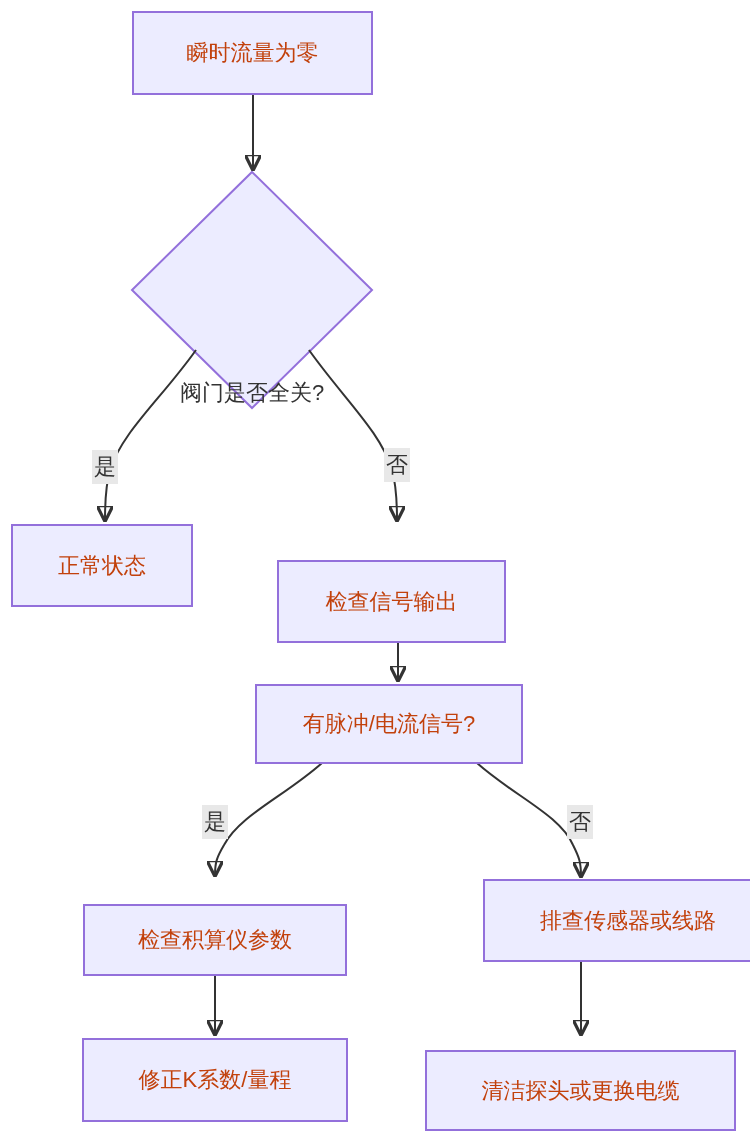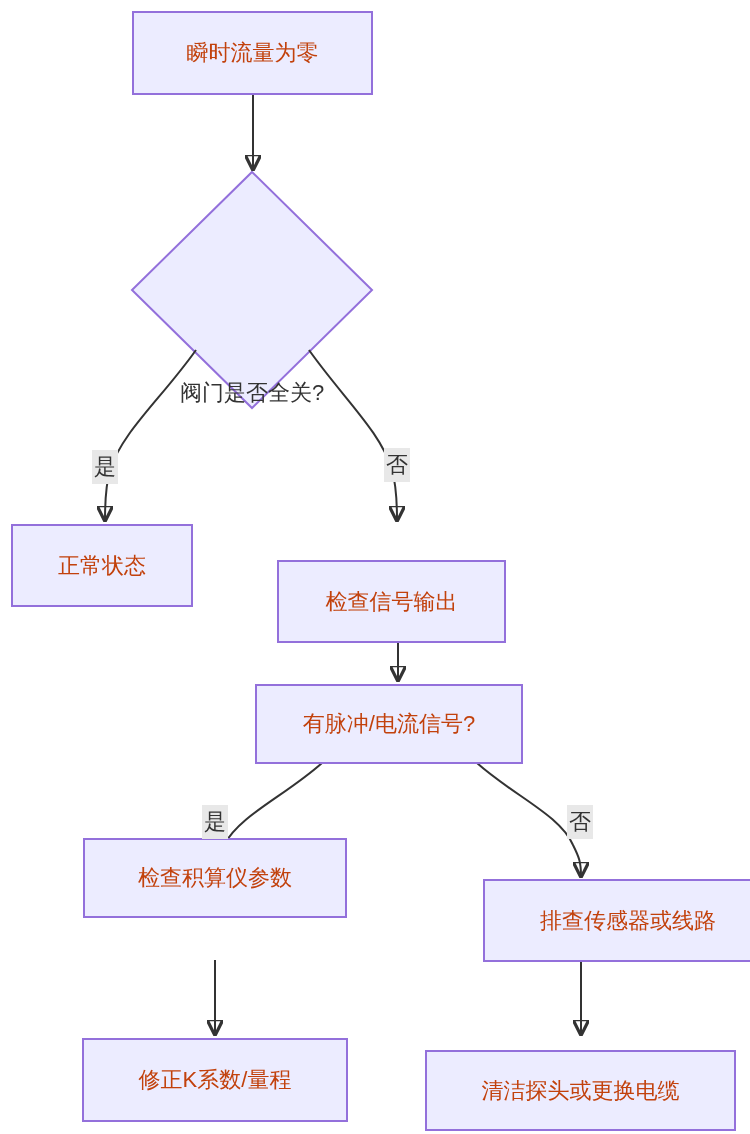--- a/index.html
+++ b/index.html
@@ -76,21 +76,21 @@
   </div>
 
   <div class="node" style="left:277px;top:524px;width:229px;height:83px;margin-top:36px;">
     <span>检查信号输出</span>
   </div>
 
   <div class="node" style="left:255px;top:684px;width:268px;height:80px;">
     <span>有脉冲/电流信号?</span>
   </div>
 
-  <div class="node" style="left:83px;top:838px;width:264px;height:80px;">
+  <div class="node" style="left:83px;top:904px;width:264px;height:72px;">
     <span>检查积算仪参数</span>
   </div>
 
   <div class="node" style="left:437px;top:879px;width:290px;height:83px;margin-left:46px;">
     <span>排查传感器或线路</span>
   </div>
 
   <div class="node" style="left:82px;top:1038px;width:266px;height:84px;">
     <span>修正K系数/量程</span>
   </div>

